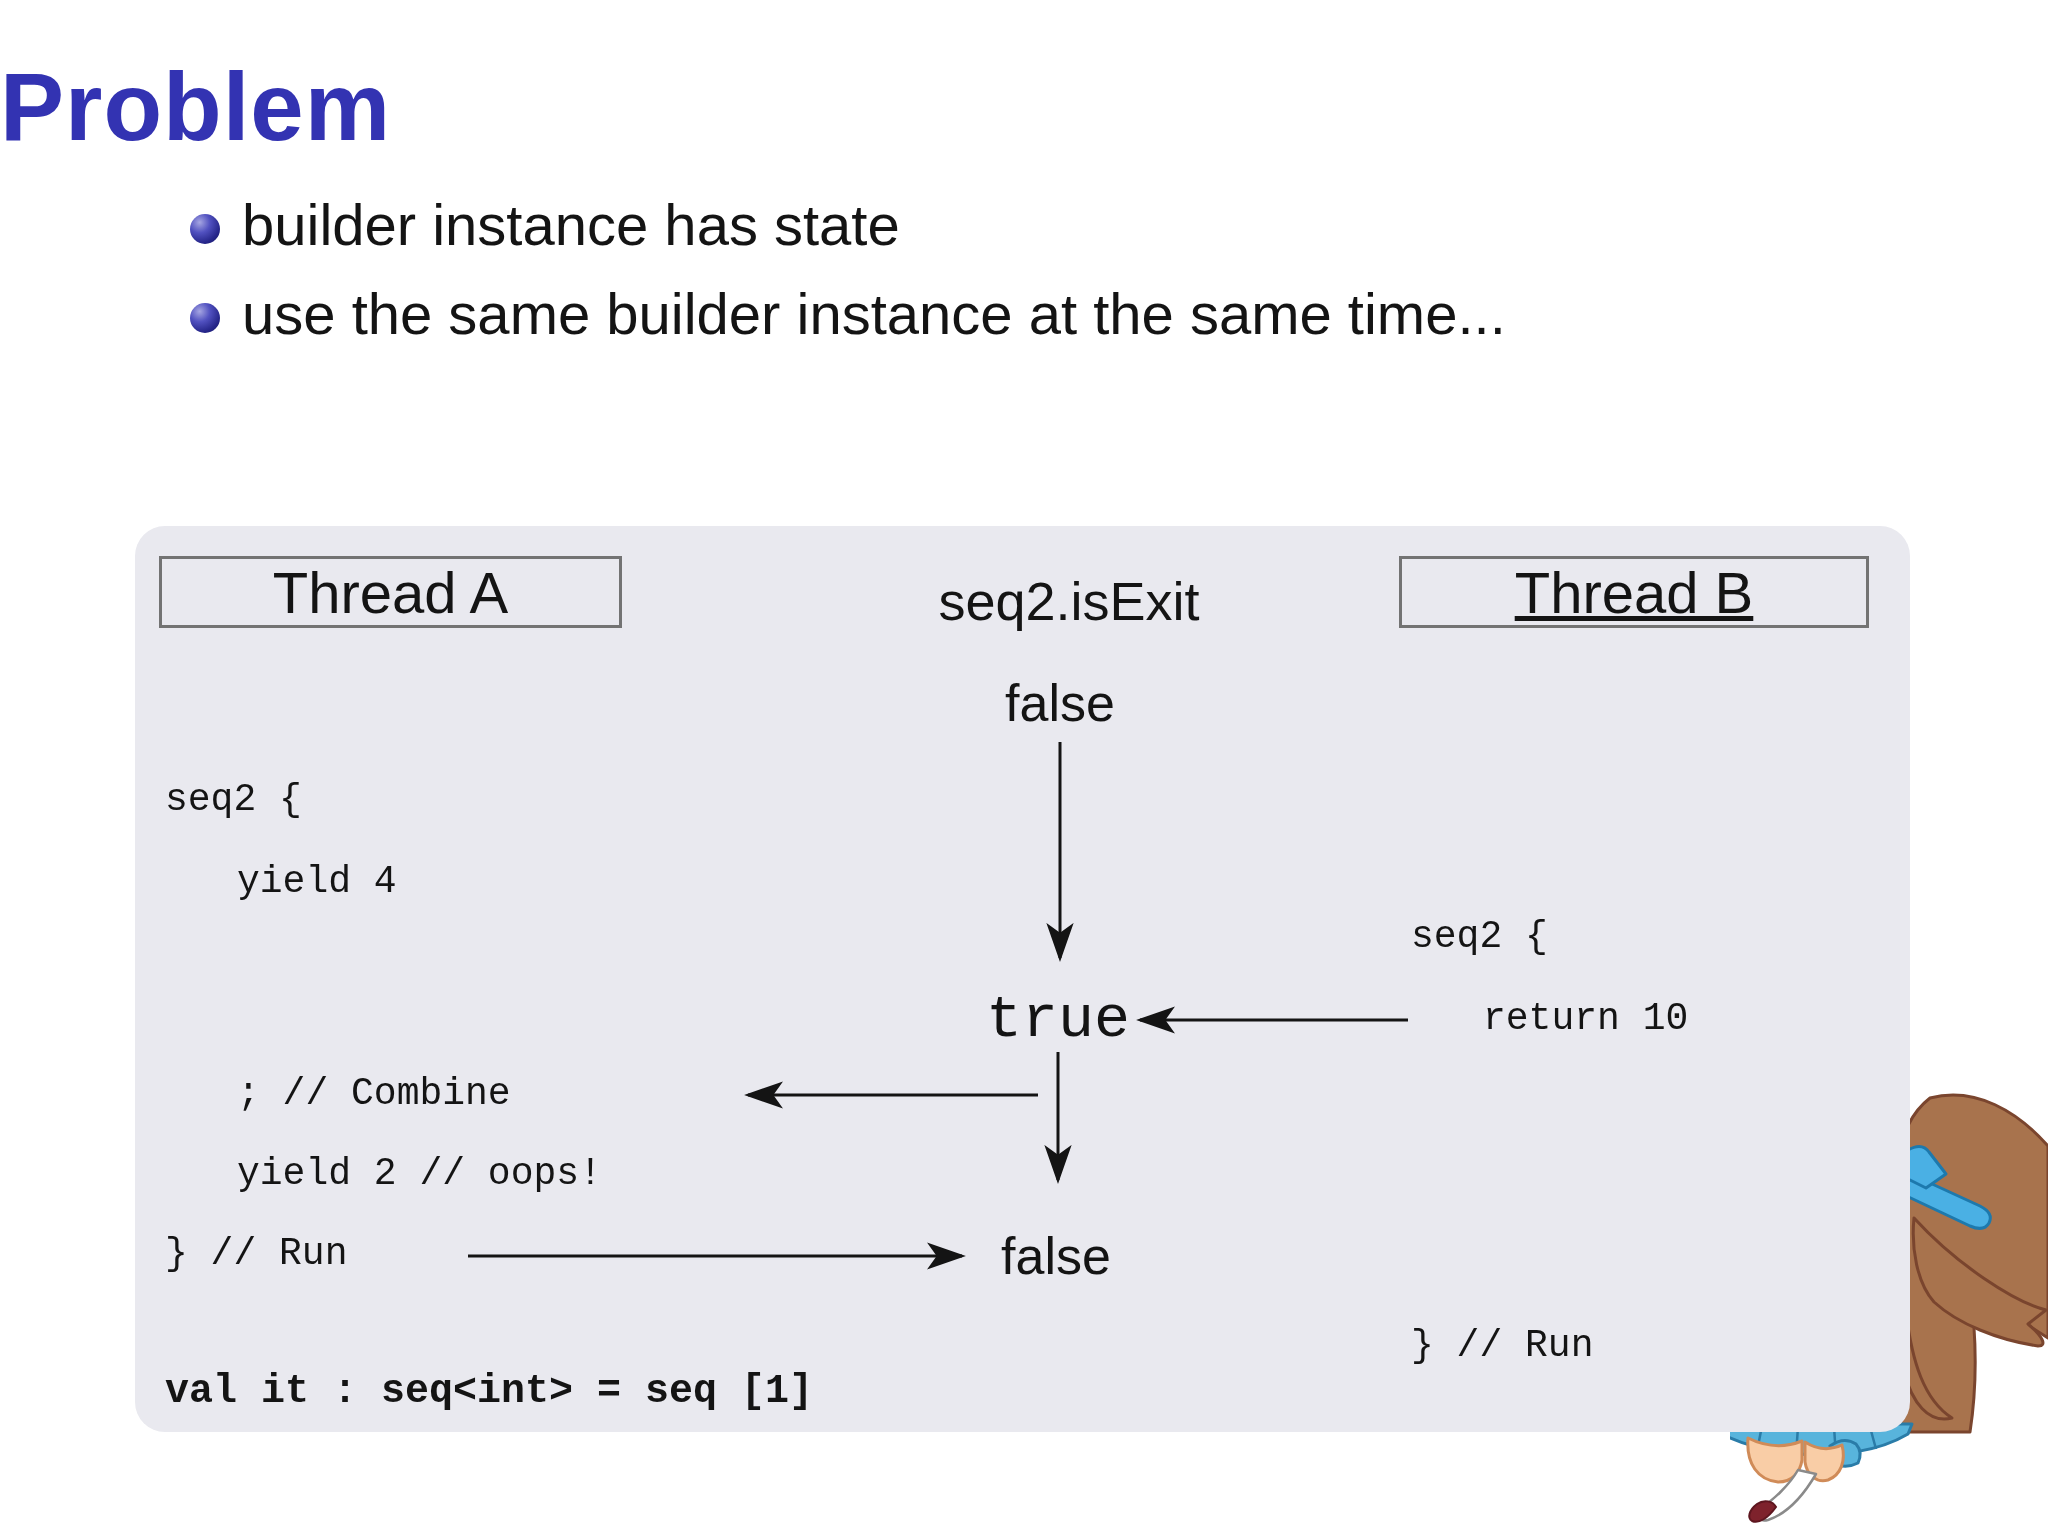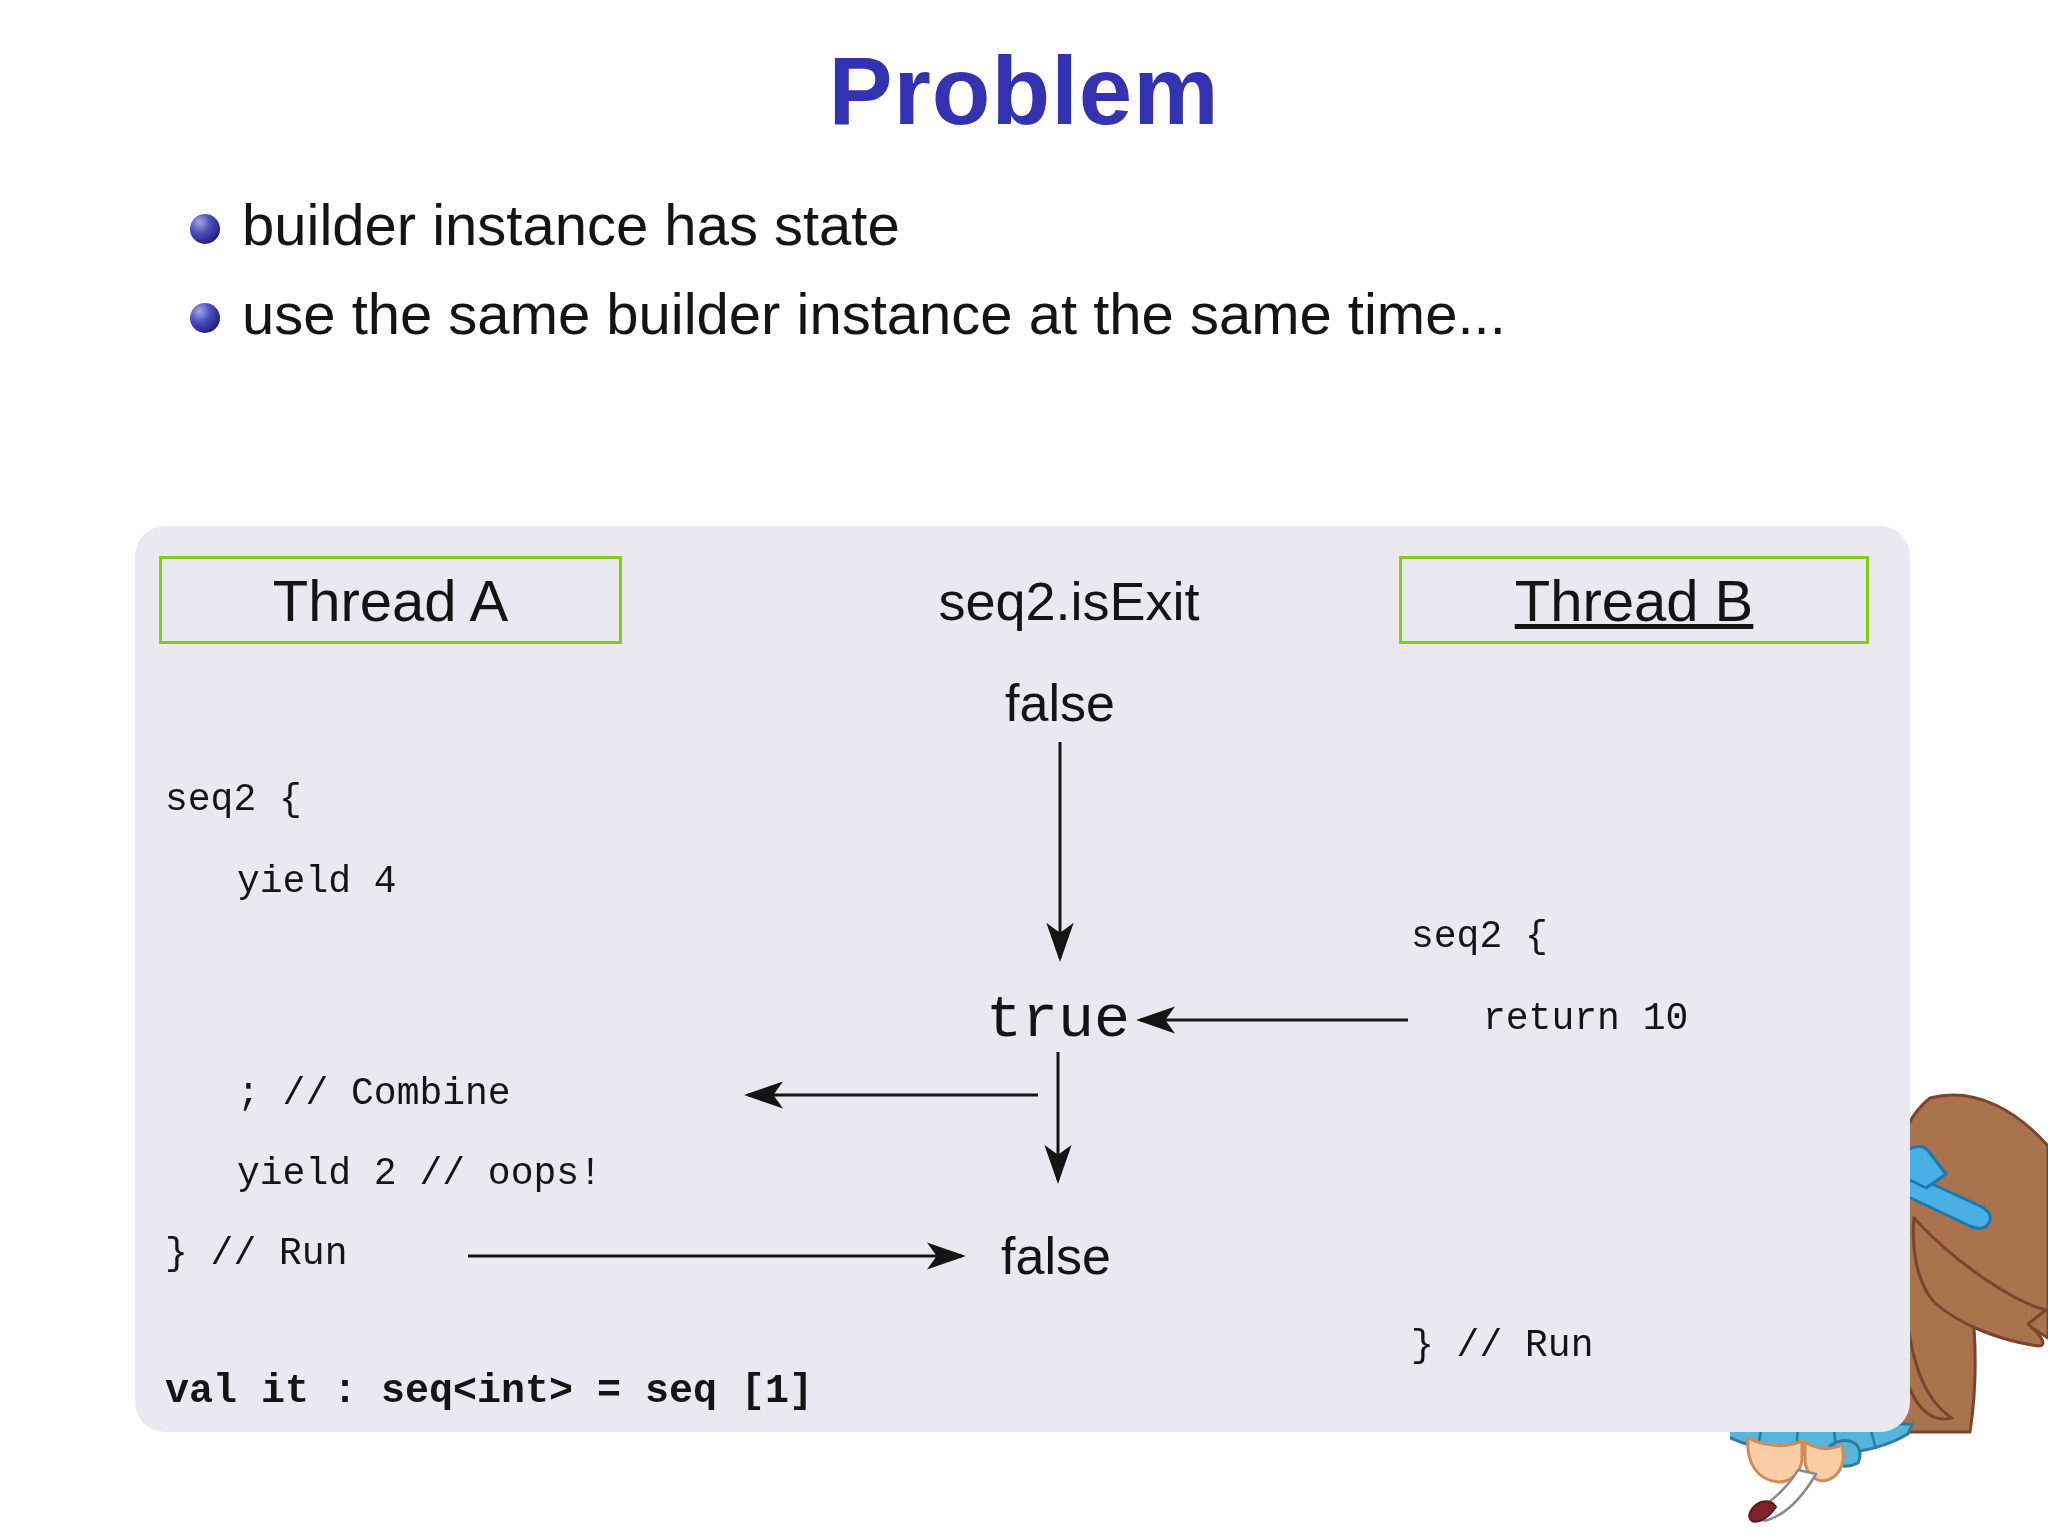--- a/index.html
+++ b/index.html
@@ -8,22 +8,22 @@
     width:2048px;height:1536px;
     background:#ffffff;
     overflow:hidden;
     font-family:"Liberation Sans", sans-serif;
     color:#141414;
   }
   .abs{position:absolute;}
   .ctr{transform:translate(-50%,-50%);}
   
   .title{
-    left:0;right:0;top:36px;
-    text-align:center;
+    left:0;right:0;top:52px;
+    text-align:left;
     font-size:96px;font-weight:700;
     letter-spacing:1px;
     z-index:3;
   }
   
   .bullets{left:190px;top:192px;z-index:3;}
   .bullet-row{display:flex;align-items:flex-start;margin-bottom:22px;}
   .ball{
     width:30px;height:30px;border-radius:50%;
     margin:22px 22px 0 0;flex:0 0 auto;
@@ -31,21 +31,21 @@
   }
   .bullet-text{font-size:58px;line-height:1.15;white-space:nowrap;}
   
   .panel{
     left:135px;top:526px;width:1775px;height:906px;
     background:#e9e9ef;border-radius:30px;
     z-index:2;
   }
   
   .tbox{
-    height:88px;border:3px solid #84cc16;
+    height:72px;border:3px solid #737373;
     display:flex;align-items:center;justify-content:center;
     font-size:58px;z-index:3;box-sizing:border-box;
     background:transparent;white-space:nowrap;
   }
   .tbox-a{left:159px;top:556px;width:463px;}
   .tbox-b{left:1399px;top:556px;width:470px;text-decoration:underline;}
   .lbl{font-size:54px;white-space:nowrap;z-index:3;}
   .state{font-size:52px;white-space:nowrap;z-index:3;}
   .code{
     font-family:"Liberation Mono", monospace;

